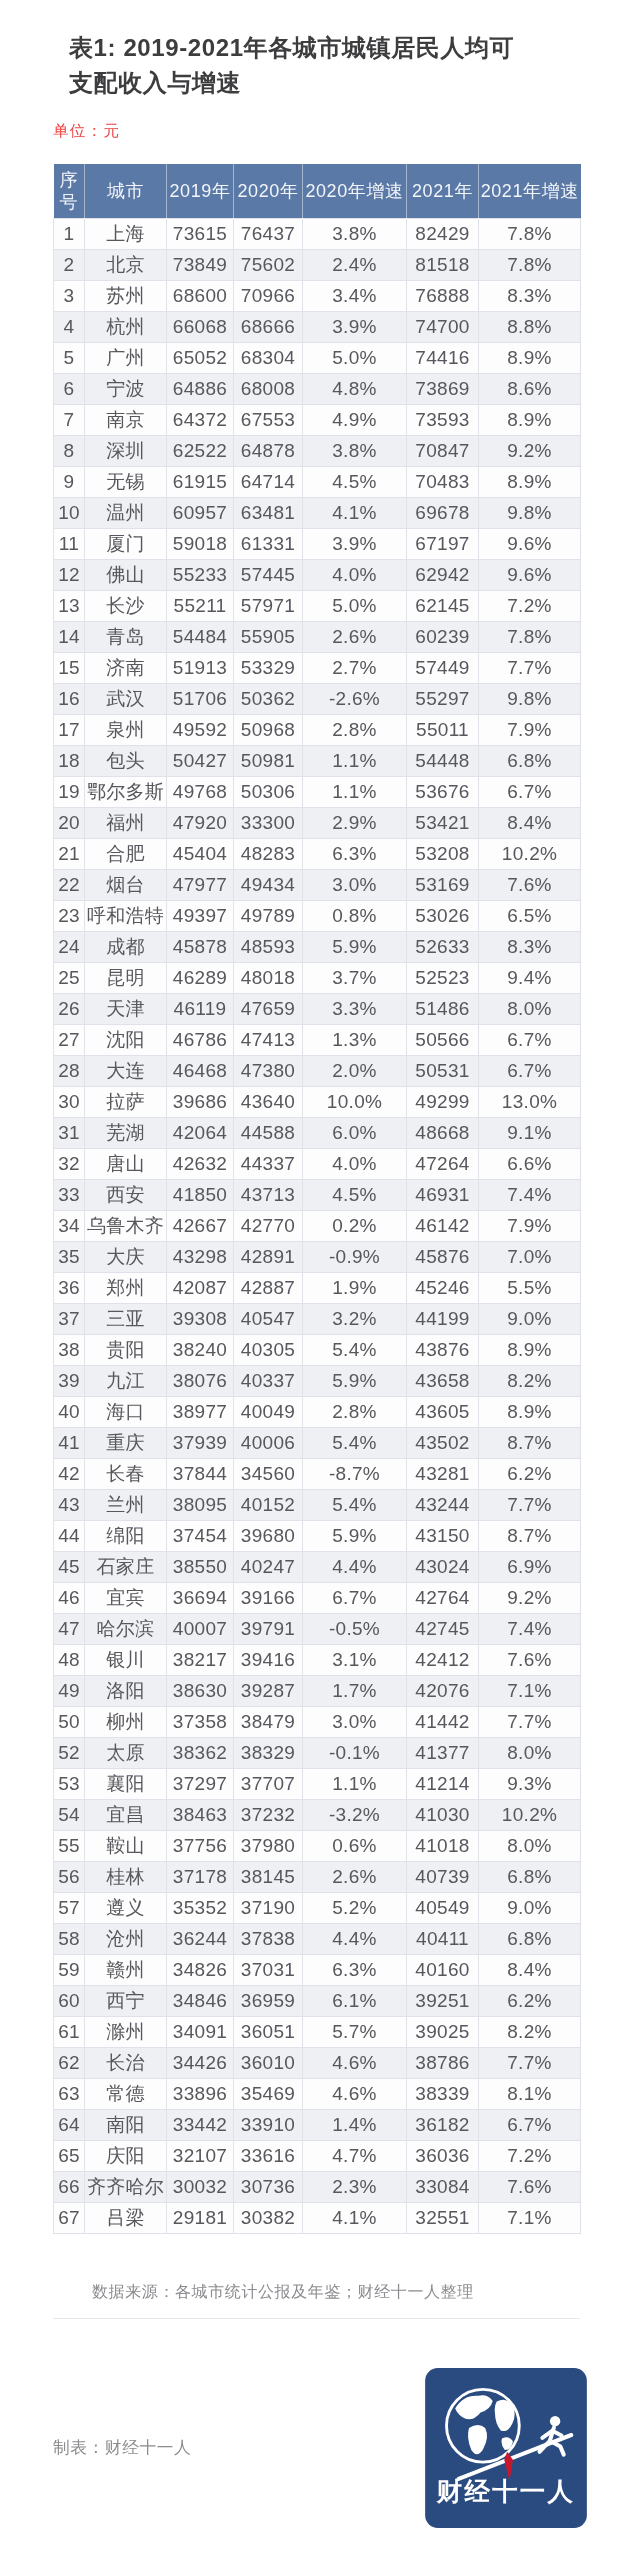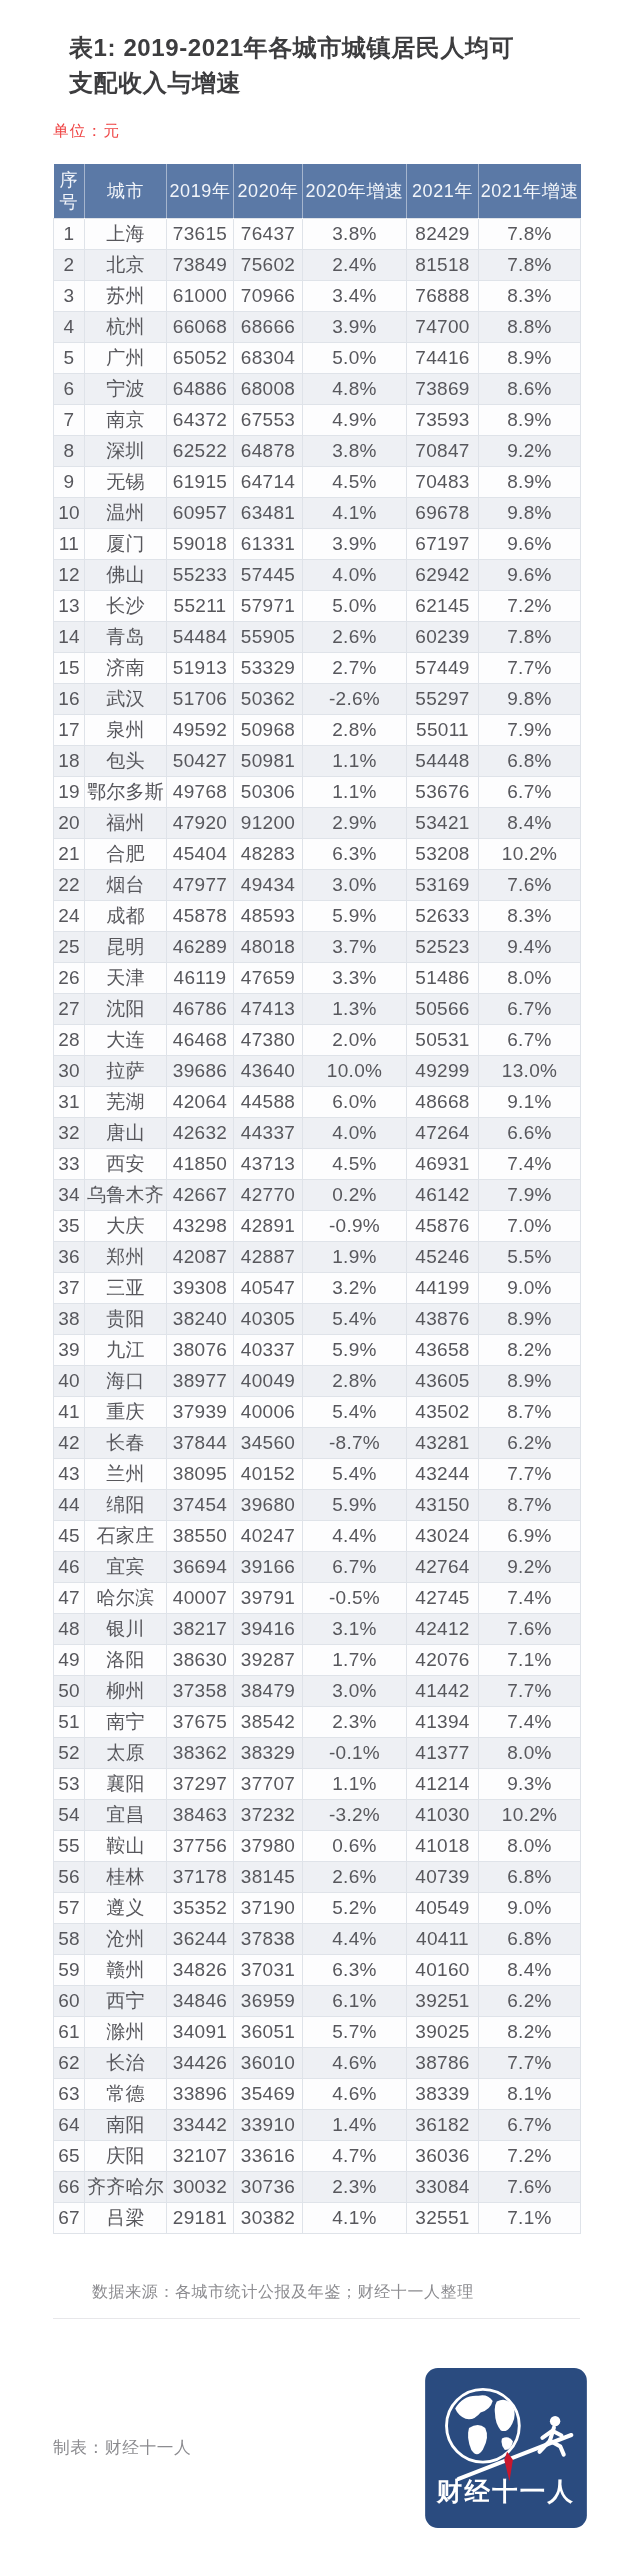--- a/index.html
+++ b/index.html
@@ -85,21 +85,21 @@
           <td>北京</td>
           <td>73849</td>
           <td>75602</td>
           <td>2.4%</td>
           <td>81518</td>
           <td>7.8%</td>
         </tr>
         <tr>
           <td>3</td>
           <td>苏州</td>
-          <td>61000</td>
+          <td>68600</td>
           <td>70966</td>
           <td>3.4%</td>
           <td>76888</td>
           <td>8.3%</td>
         </tr>
         <tr>
           <td>4</td>
           <td>杭州</td>
           <td>66068</td>
           <td>68666</td>
@@ -239,21 +239,21 @@
           <td>49768</td>
           <td>50306</td>
           <td>1.1%</td>
           <td>53676</td>
           <td>6.7%</td>
         </tr>
         <tr>
           <td>20</td>
           <td>福州</td>
           <td>47920</td>
-          <td>91200</td>
+          <td>33300</td>
           <td>2.9%</td>
           <td>53421</td>
           <td>8.4%</td>
         </tr>
         <tr>
           <td>21</td>
           <td>合肥</td>
           <td>45404</td>
           <td>48283</td>
           <td>6.3%</td>
@@ -263,20 +263,29 @@
         <tr>
           <td>22</td>
           <td>烟台</td>
           <td>47977</td>
           <td>49434</td>
           <td>3.0%</td>
           <td>53169</td>
           <td>7.6%</td>
         </tr>
         <tr>
+          <td>23</td>
+          <td>呼和浩特</td>
+          <td>49397</td>
+          <td>49789</td>
+          <td>0.8%</td>
+          <td>53026</td>
+          <td>6.5%</td>
+        </tr>
+        <tr>
           <td>24</td>
           <td>成都</td>
           <td>45878</td>
           <td>48593</td>
           <td>5.9%</td>
           <td>52633</td>
           <td>8.3%</td>
         </tr>
         <tr>
           <td>25</td>
@@ -495,29 +504,20 @@
           <td>7.1%</td>
         </tr>
         <tr>
           <td>50</td>
           <td>柳州</td>
           <td>37358</td>
           <td>38479</td>
           <td>3.0%</td>
           <td>41442</td>
           <td>7.7%</td>
-        </tr>
-        <tr>
-          <td>51</td>
-          <td>南宁</td>
-          <td>37675</td>
-          <td>38542</td>
-          <td>2.3%</td>
-          <td>41394</td>
-          <td>7.4%</td>
         </tr>
         <tr>
           <td>52</td>
           <td>太原</td>
           <td>38362</td>
           <td>38329</td>
           <td>-0.1%</td>
           <td>41377</td>
           <td>8.0%</td>
         </tr>

